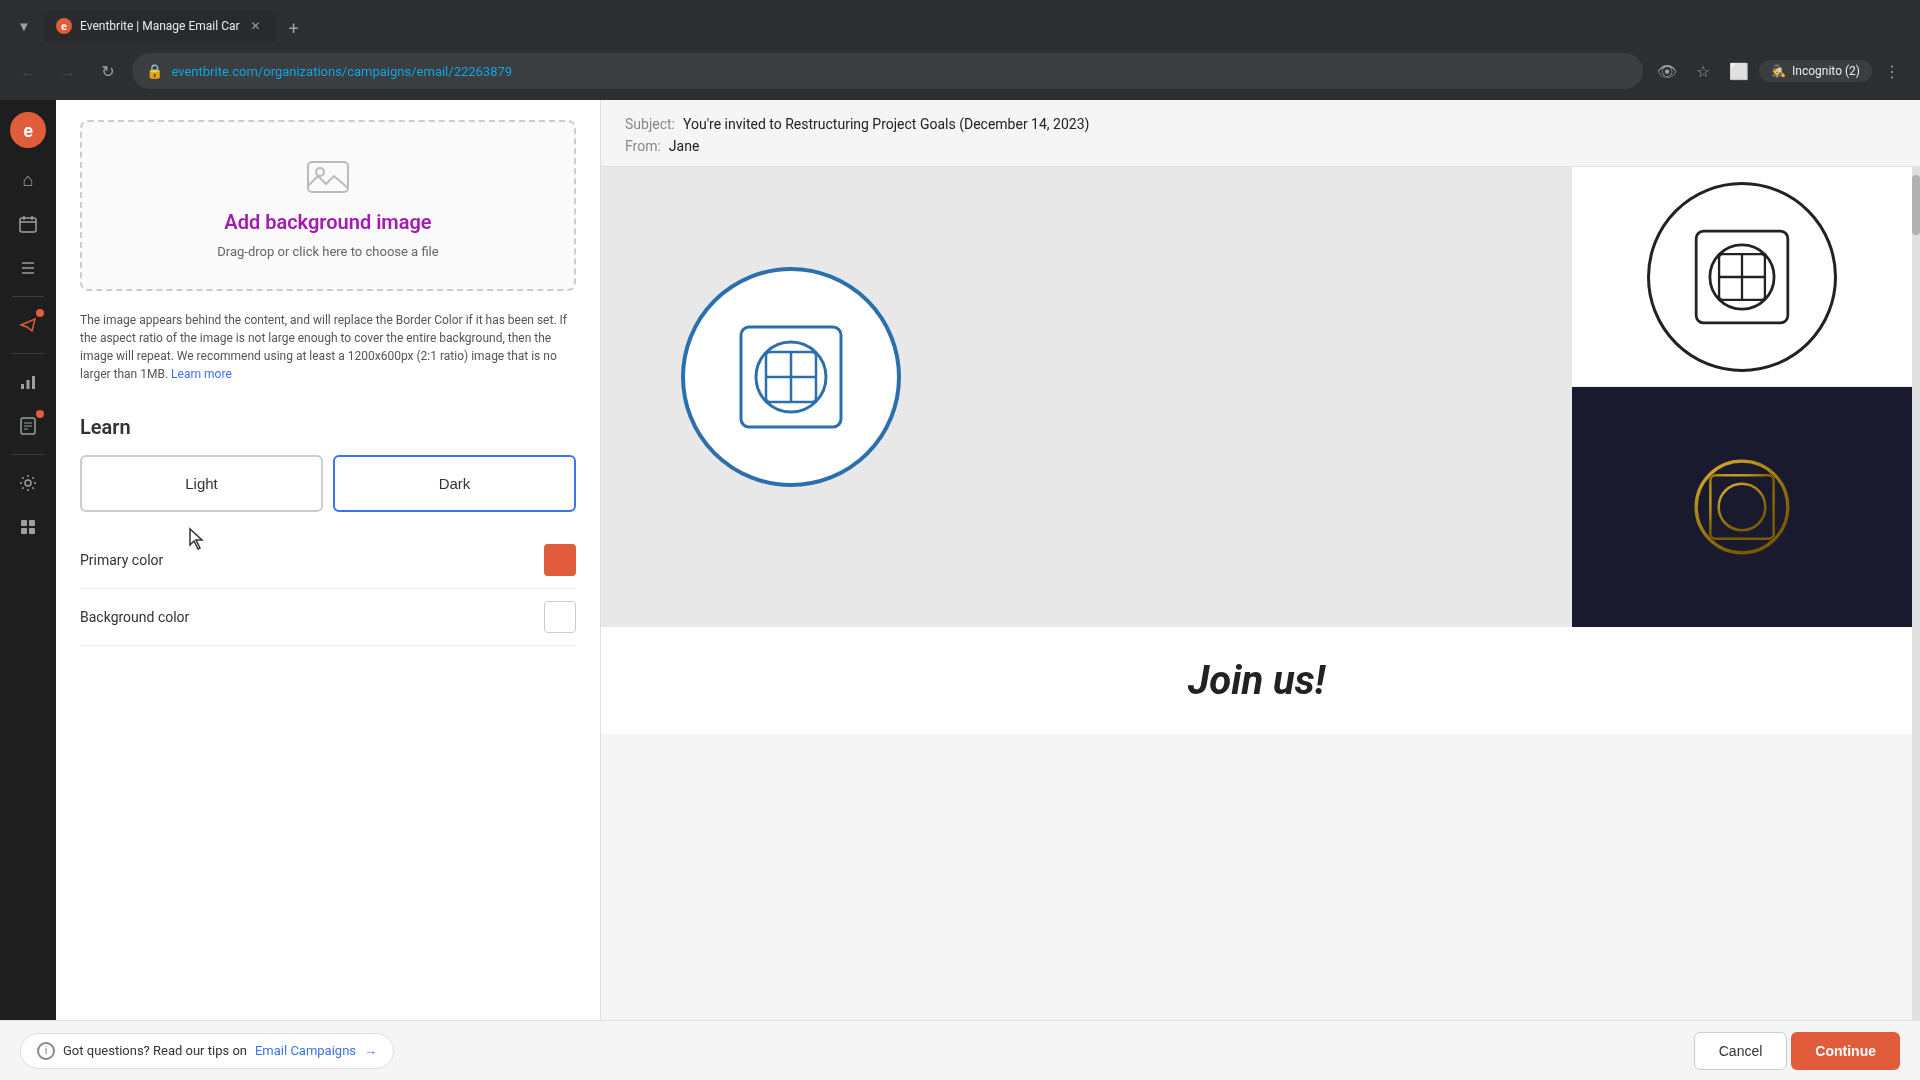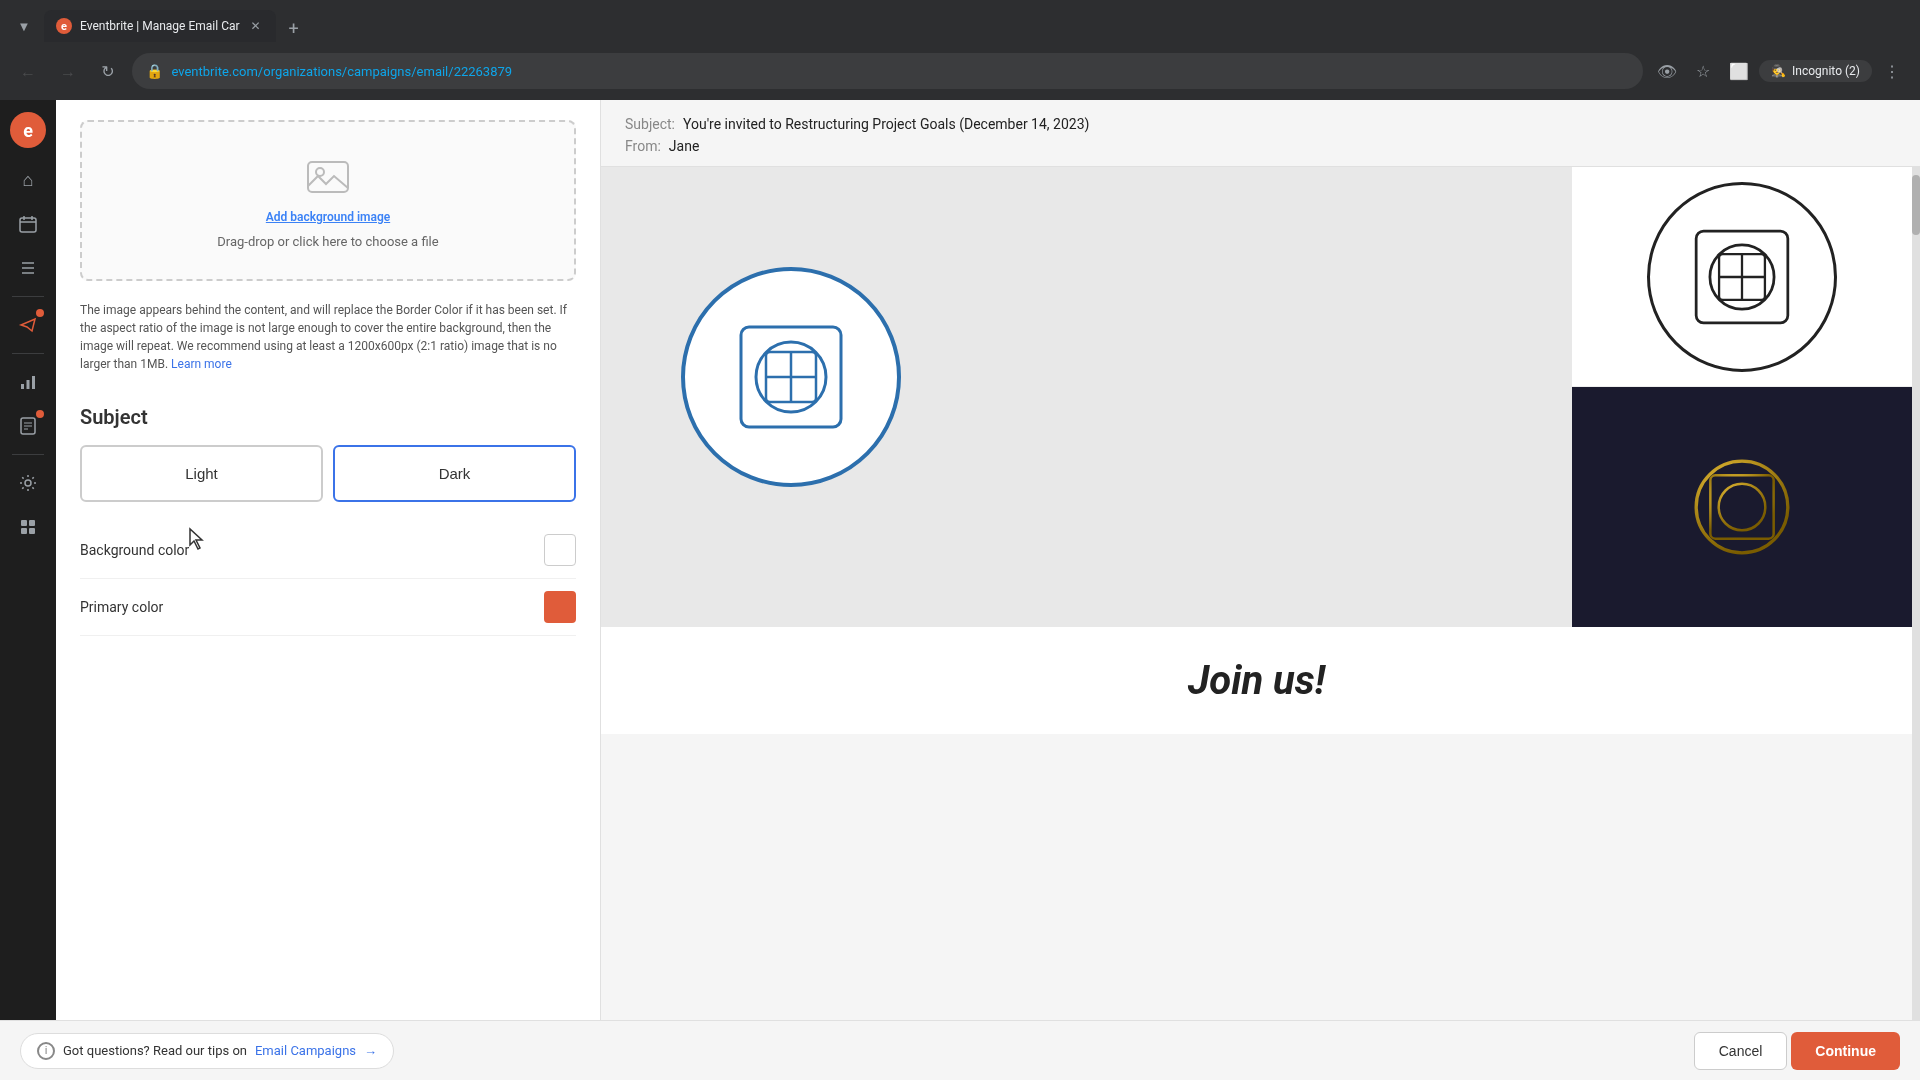--- a/index.html
+++ b/index.html
@@ -34,21 +34,21 @@
     .nav-item.accent { color: #e05c3a; position: relative; }
     .nav-item.accent::after { content: ''; position: absolute; top: 4px; right: 4px; width: 8px; height: 8px; background: #e05c3a; border-radius: 50%; }
     .nav-divider { width: 32px; height: 1px; background: #3c3d3f; margin: 4px 0; }
 
     
     .content-panel { width: 545px; background: #fff; overflow-y: auto; border-right: 1px solid #e0e0e0; padding: 20px 24px; flex-shrink: 0; }
 
     
     .upload-area { border: 2px dashed #ccc; border-radius: 8px; padding: 30px 20px; display: flex; flex-direction: column; align-items: center; gap: 10px; margin-bottom: 20px; cursor: pointer; background: #fafafa; }
     .upload-icon { width: 48px; height: 48px; display: flex; align-items: center; justify-content: center; }
-    .upload-title { font-size: 12px; font-weight: 600; color: #3b82f6; text-decoration: underline; }
+    .upload-title { font-size: 20px; font-weight: 600; color: #a21caf; }
     .upload-subtitle { font-size: 13px; color: #666; }
     .upload-description { font-size: 12px; color: #555; line-height: 1.5; margin-bottom: 32px; }
     .learn-more { color: #3b73e8; text-decoration: none; }
 
     
     .section-title { font-size: 20px; font-weight: 600; color: #333; margin-bottom: 16px; }
     .color-mode-buttons { display: flex; gap: 10px; margin-bottom: 20px; }
     .color-mode-btn { flex: 1; height: 57px; border-radius: 6px; border: 2px solid #ccc; background: white; font-size: 15px; cursor: pointer; color: #333; }
     .color-mode-btn.active { border-color: #3b73e8; background: white; color: #333; }
 
@@ -190,32 +190,32 @@
       </div>
       <div class="upload-title">Add background image</div>
       <div class="upload-subtitle">Drag-drop or click here to choose a file</div>
     </div>
 
     <p class="upload-description">
       The image appears behind the content, and will replace the Border Color if it has been set. If the aspect ratio of the image is not large enough to cover the entire background, then the image will repeat. We recommend using at least a 1200x600px (2:1 ratio) image that is no larger than 1MB. <a class="learn-more">Learn more</a>
     </p>
 
     <div>
-      <div class="section-title">Subject</div>
+      <div class="section-title">Learn</div>
       <div class="color-mode-buttons">
         <button class="color-mode-btn">Light</button>
         <button class="color-mode-btn active" style="border-color:#3b73e8;">Dark</button>
       </div>
       <div class="color-row">
+        <span class="color-label">Primary color</span>
+        <div class="color-swatch orange"></div>
+      </div>
+      <div class="color-row">
         <span class="color-label">Background color</span>
         <div class="color-swatch empty"></div>
-      </div>
-      <div class="color-row">
-        <span class="color-label">Primary color</span>
-        <div class="color-swatch orange"></div>
       </div>
     </div>
   </div>
 
   <div class="preview-panel">
     <div class="preview-header">
       <div class="preview-meta">
         <div class="meta-row">
           <span class="meta-label">Subject:</span>
           <span class="meta-value">You're invited to Restructuring Project Goals (December 14, 2023)</span>

